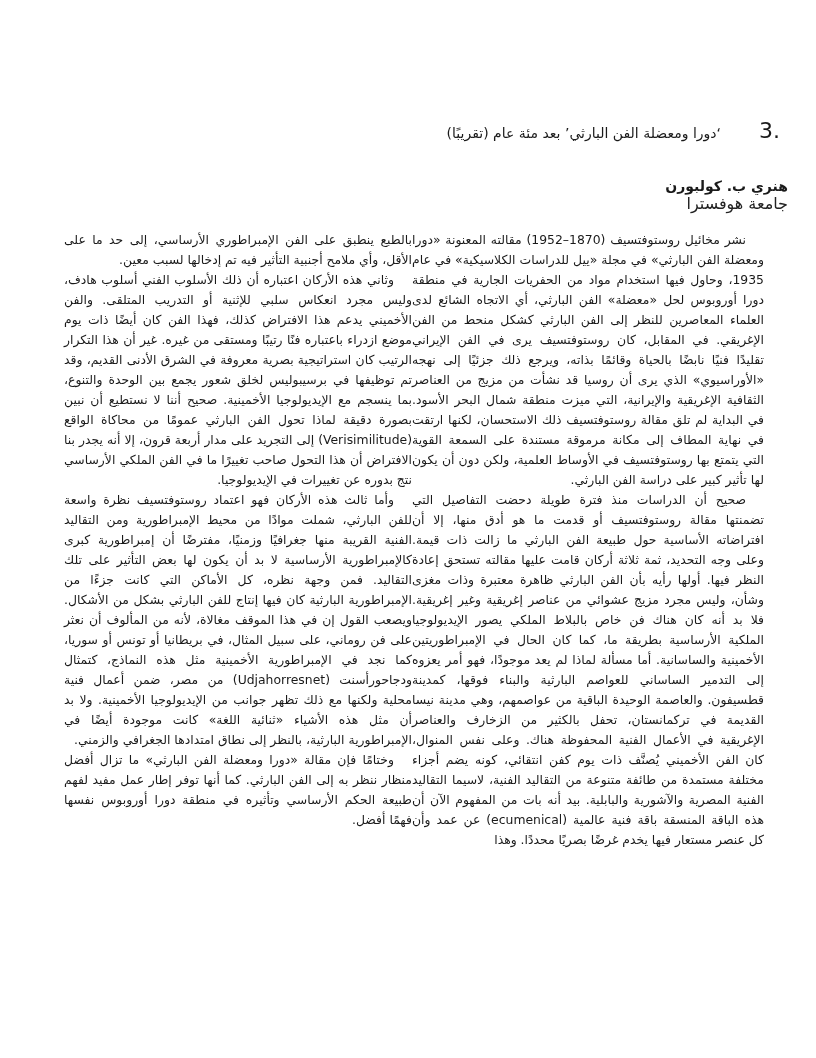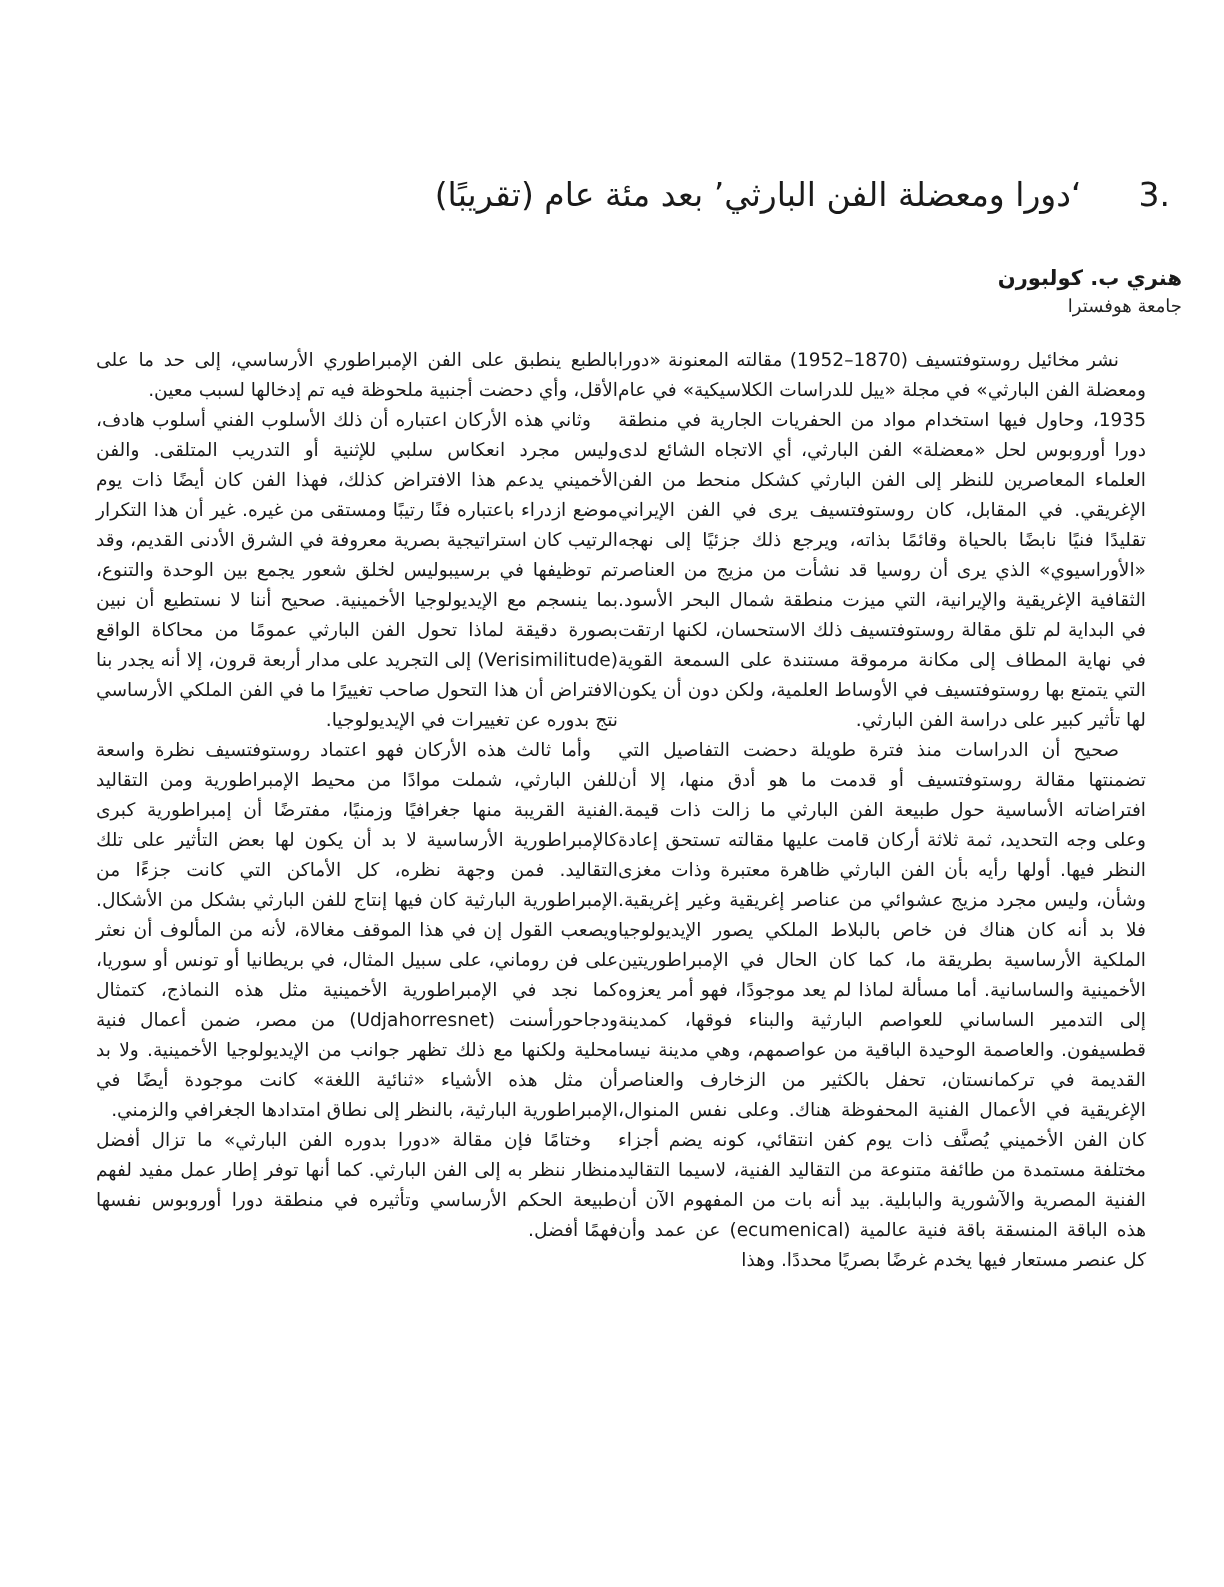--- a/index.html
+++ b/index.html
@@ -33,37 +33,37 @@
     }
     .chapter-num {
       font-family: "DejaVu Sans", sans-serif;
       font-size: 22px;
       direction: ltr;
       margin-left: 38px;
       color: #1a1a1a;
     }
     .chapter-title {
       font-family: "DejaVu Sans", sans-serif;
-      font-size: 22px;
+      font-size: 14px;
       color: #1a1a1a;
     }
     .author-block {
       position: absolute;
       top: 176px;
       right: 28px;
       text-align: right;
     }
     .author-name {
       font-size: 14px;
       font-weight: bold;
       margin: 0;
       line-height: 20px;
     }
     .author-affil {
-      font-size: 12px;
+      font-size: 16px;
       margin: 0;
       line-height: 16px;
       color: #222;
     }
     .column {
       position: absolute;
       top: 230px;
       font-size: 12.4px;
       line-height: 20px;
       text-align: justify;
@@ -103,19 +103,19 @@
     <p class="author-name">هنري ب. كولبورن</p>
     <p class="author-affil">جامعة هوفسترا</p>
   </div>
 
   <div class="column col-right">
     <p class="indent">نشر مخائيل روستوفتسيف (1870–1952) مقالته المعنونة «دورا ومعضلة الفن البارثي» في مجلة «ييل للدراسات الكلاسيكية» في عام 1935، وحاول فيها استخدام مواد من الحفريات الجارية في منطقة دورا أوروبوس لحل «معضلة» الفن البارثي، أي الاتجاه الشائع لدى العلماء المعاصرين للنظر إلى الفن البارثي كشكل منحط من الفن الإغريقي. في المقابل، كان روستوفتسيف يرى في الفن الإيراني تقليدًا فنيًا نابضًا بالحياة وقائمًا بذاته، ويرجع ذلك جزئيًا إلى نهجه «الأوراسيوي» الذي يرى أن روسيا قد نشأت من مزيج من العناصر الثقافية الإغريقية والإيرانية، التي ميزت منطقة شمال البحر الأسود. في البداية لم تلق مقالة روستوفتسيف ذلك الاستحسان، لكنها ارتقت في نهاية المطاف إلى مكانة مرموقة مستندة على السمعة القوية التي يتمتع بها روستوفتسيف في الأوساط العلمية، ولكن دون أن يكون لها تأثير كبير على دراسة الفن البارثي.</p>
     <p class="indent">صحيح أن الدراسات منذ فترة طويلة دحضت التفاصيل التي تضمنتها مقالة روستوفتسيف أو قدمت ما هو أدق منها، إلا أن افتراضاته الأساسية حول طبيعة الفن البارثي ما زالت ذات قيمة. وعلى وجه التحديد، ثمة ثلاثة أركان قامت عليها مقالته تستحق إعادة النظر فيها. أولها رأيه بأن الفن البارثي ظاهرة معتبرة وذات مغزى وشأن، وليس مجرد مزيج عشوائي من عناصر إغريقية وغير إغريقية. فلا بد أنه كان هناك فن خاص بالبلاط الملكي يصور الإيديولوجيا الملكية الأرساسية بطريقة ما، كما كان الحال في الإمبراطوريتين الأخمينية والساسانية. أما مسألة لماذا لم يعد موجودًا، فهو أمر يعزوه إلى التدمير الساساني للعواصم البارثية والبناء فوقها، كمدينة قطسيفون. والعاصمة الوحيدة الباقية من عواصمهم، وهي مدينة نيسا القديمة في تركمانستان، تحفل بالكثير من الزخارف والعناصر الإغريقية في الأعمال الفنية المحفوظة هناك. وعلى نفس المنوال، كان الفن الأخميني يُصنَّف ذات يوم كفن انتقائي، كونه يضم أجزاء مختلفة مستمدة من طائفة متنوعة من التقاليد الفنية، لاسيما التقاليد الفنية المصرية والآشورية والبابلية. بيد أنه بات من المفهوم الآن أن هذه الباقة المنسقة باقة فنية عالمية (ecumenical) عن عمد وأن كل عنصر مستعار فيها يخدم غرضًا بصريًا محددًا. وهذا</p>
   </div>
 
   <div class="column col-left">
-    <p class="cont">بالطبع ينطبق على الفن الإمبراطوري الأرساسي، إلى حد ما على الأقل، وأي دحضت أجنبية ملحوظة فيه تم إدخالها لسبب معين.</p>
+    <p class="cont">بالطبع ينطبق على الفن الإمبراطوري الأرساسي، إلى حد ما على الأقل، وأي ملامح أجنبية التأثير فيه تم إدخالها لسبب معين.</p>
     <p class="indent">وثاني هذه الأركان اعتباره أن ذلك الأسلوب الفني أسلوب هادف، وليس مجرد انعكاس سلبي للإثنية أو التدريب المتلقى. والفن الأخميني يدعم هذا الافتراض كذلك، فهذا الفن كان أيضًا ذات يوم موضع ازدراء باعتباره فنًا رتيبًا ومستقى من غيره. غير أن هذا التكرار الرتيب كان استراتيجية بصرية معروفة في الشرق الأدنى القديم، وقد تم توظيفها في برسيبوليس لخلق شعور يجمع بين الوحدة والتنوع، بما ينسجم مع الإيديولوجيا الأخمينية. صحيح أننا لا نستطيع أن نبين بصورة دقيقة لماذا تحول الفن البارثي عمومًا من محاكاة الواقع (Verisimilitude) إلى التجريد على مدار أربعة قرون، إلا أنه يجدر بنا الافتراض أن هذا التحول صاحب تغييرًا ما في الفن الملكي الأرساسي نتج بدوره عن تغييرات في الإيديولوجيا.</p>
     <p class="indent">وأما ثالث هذه الأركان فهو اعتماد روستوفتسيف نظرة واسعة للفن البارثي، شملت موادًا من محيط الإمبراطورية ومن التقاليد الفنية القريبة منها جغرافيًا وزمنيًا، مفترضًا أن إمبراطورية كبرى كالإمبراطورية الأرساسية لا بد أن يكون لها بعض التأثير على تلك التقاليد. فمن وجهة نظره، كل الأماكن التي كانت جزءًا من الإمبراطورية البارثية كان فيها إنتاج للفن البارثي بشكل من الأشكال. ويصعب القول إن في هذا الموقف مغالاة، لأنه من المألوف أن نعثر على فن روماني، على سبيل المثال، في بريطانيا أو تونس أو سوريا، كما نجد في الإمبراطورية الأخمينية مثل هذه النماذج، كتمثال ودجاحورأسنت (Udjahorresnet) من مصر، ضمن أعمال فنية محلية ولكنها مع ذلك تظهر جوانب من الإيديولوجيا الأخمينية. ولا بد أن مثل هذه الأشياء «ثنائية اللغة» كانت موجودة أيضًا في الإمبراطورية البارثية، بالنظر إلى نطاق امتدادها الجغرافي والزمني.</p>
-    <p class="indent">وختامًا فإن مقالة «دورا بدوره الفن البارثي» ما تزال أفضل منظار ننظر به إلى الفن البارثي. كما أنها توفر إطار عمل مفيد لفهم طبيعة الحكم الأرساسي وتأثيره في منطقة دورا أوروبوس نفسها فهمًا أفضل.</p>
+    <p class="indent">وختامًا فإن مقالة «دورا ومعضلة الفن البارثي» ما تزال أفضل منظار ننظر به إلى الفن البارثي. كما أنها توفر إطار عمل مفيد لفهم طبيعة الحكم الأرساسي وتأثيره في منطقة دورا أوروبوس نفسها فهمًا أفضل.</p>
   </div>
 
 </div>
 
 </body></html>

